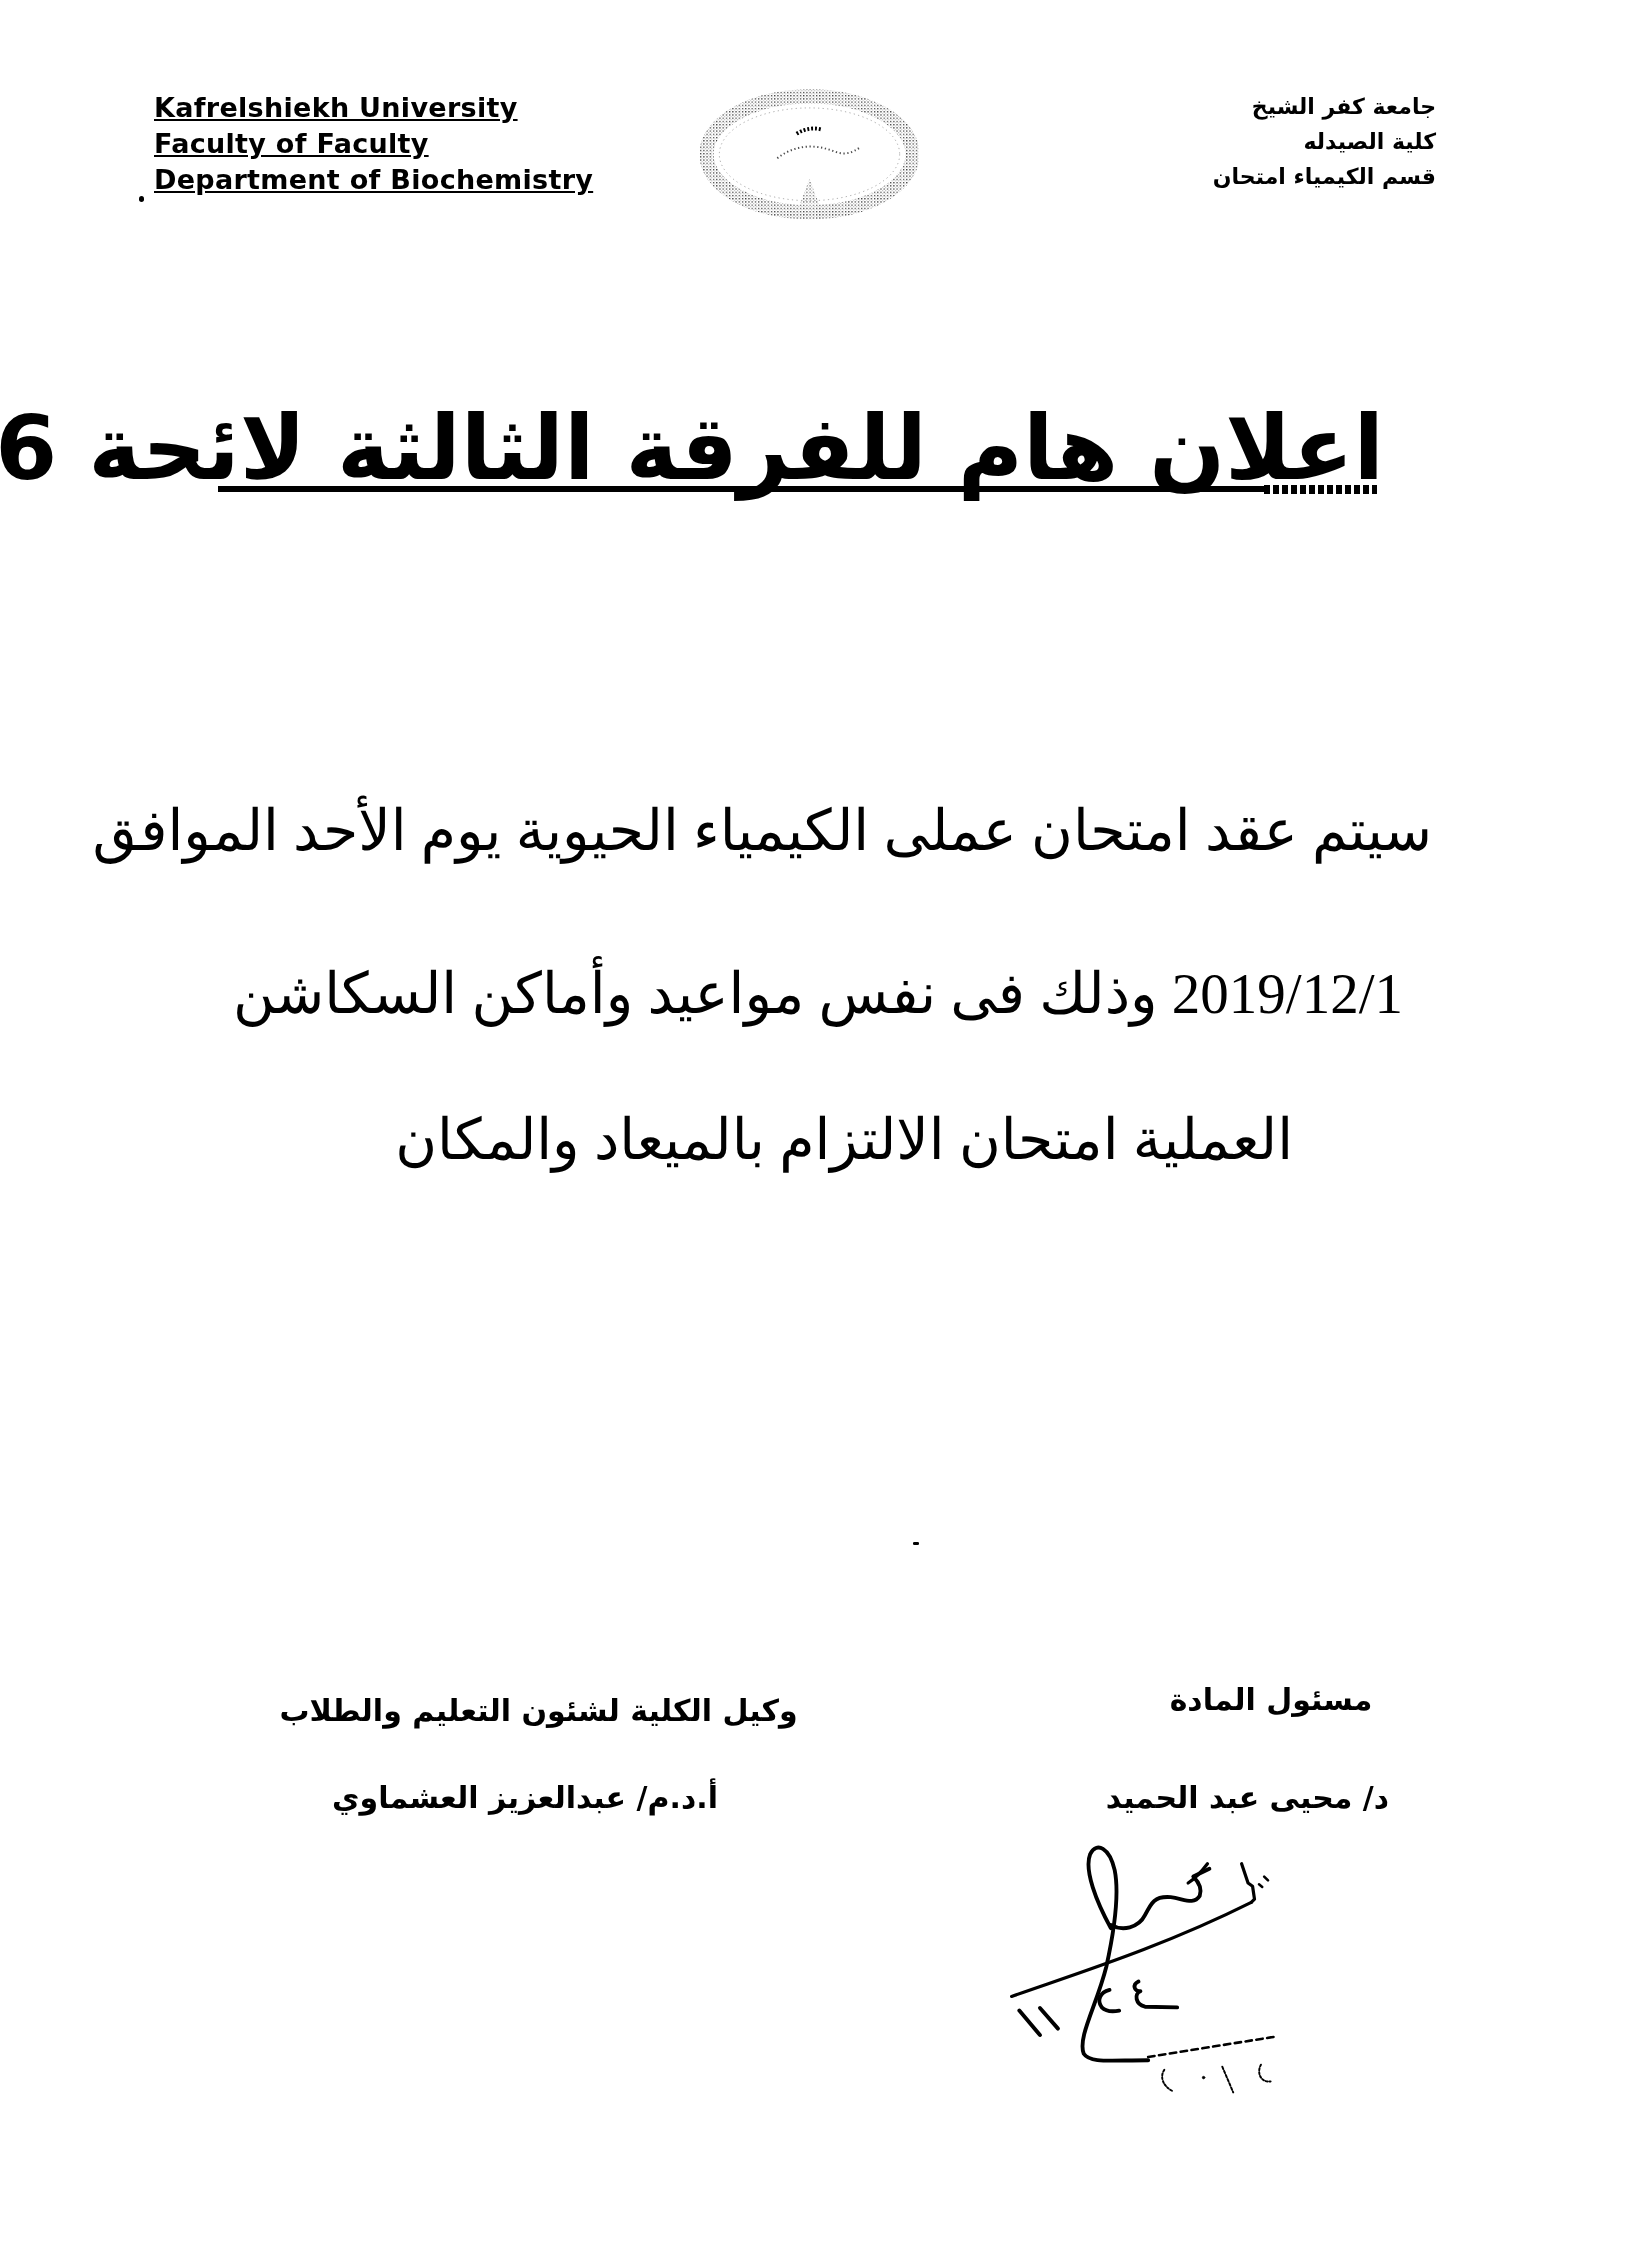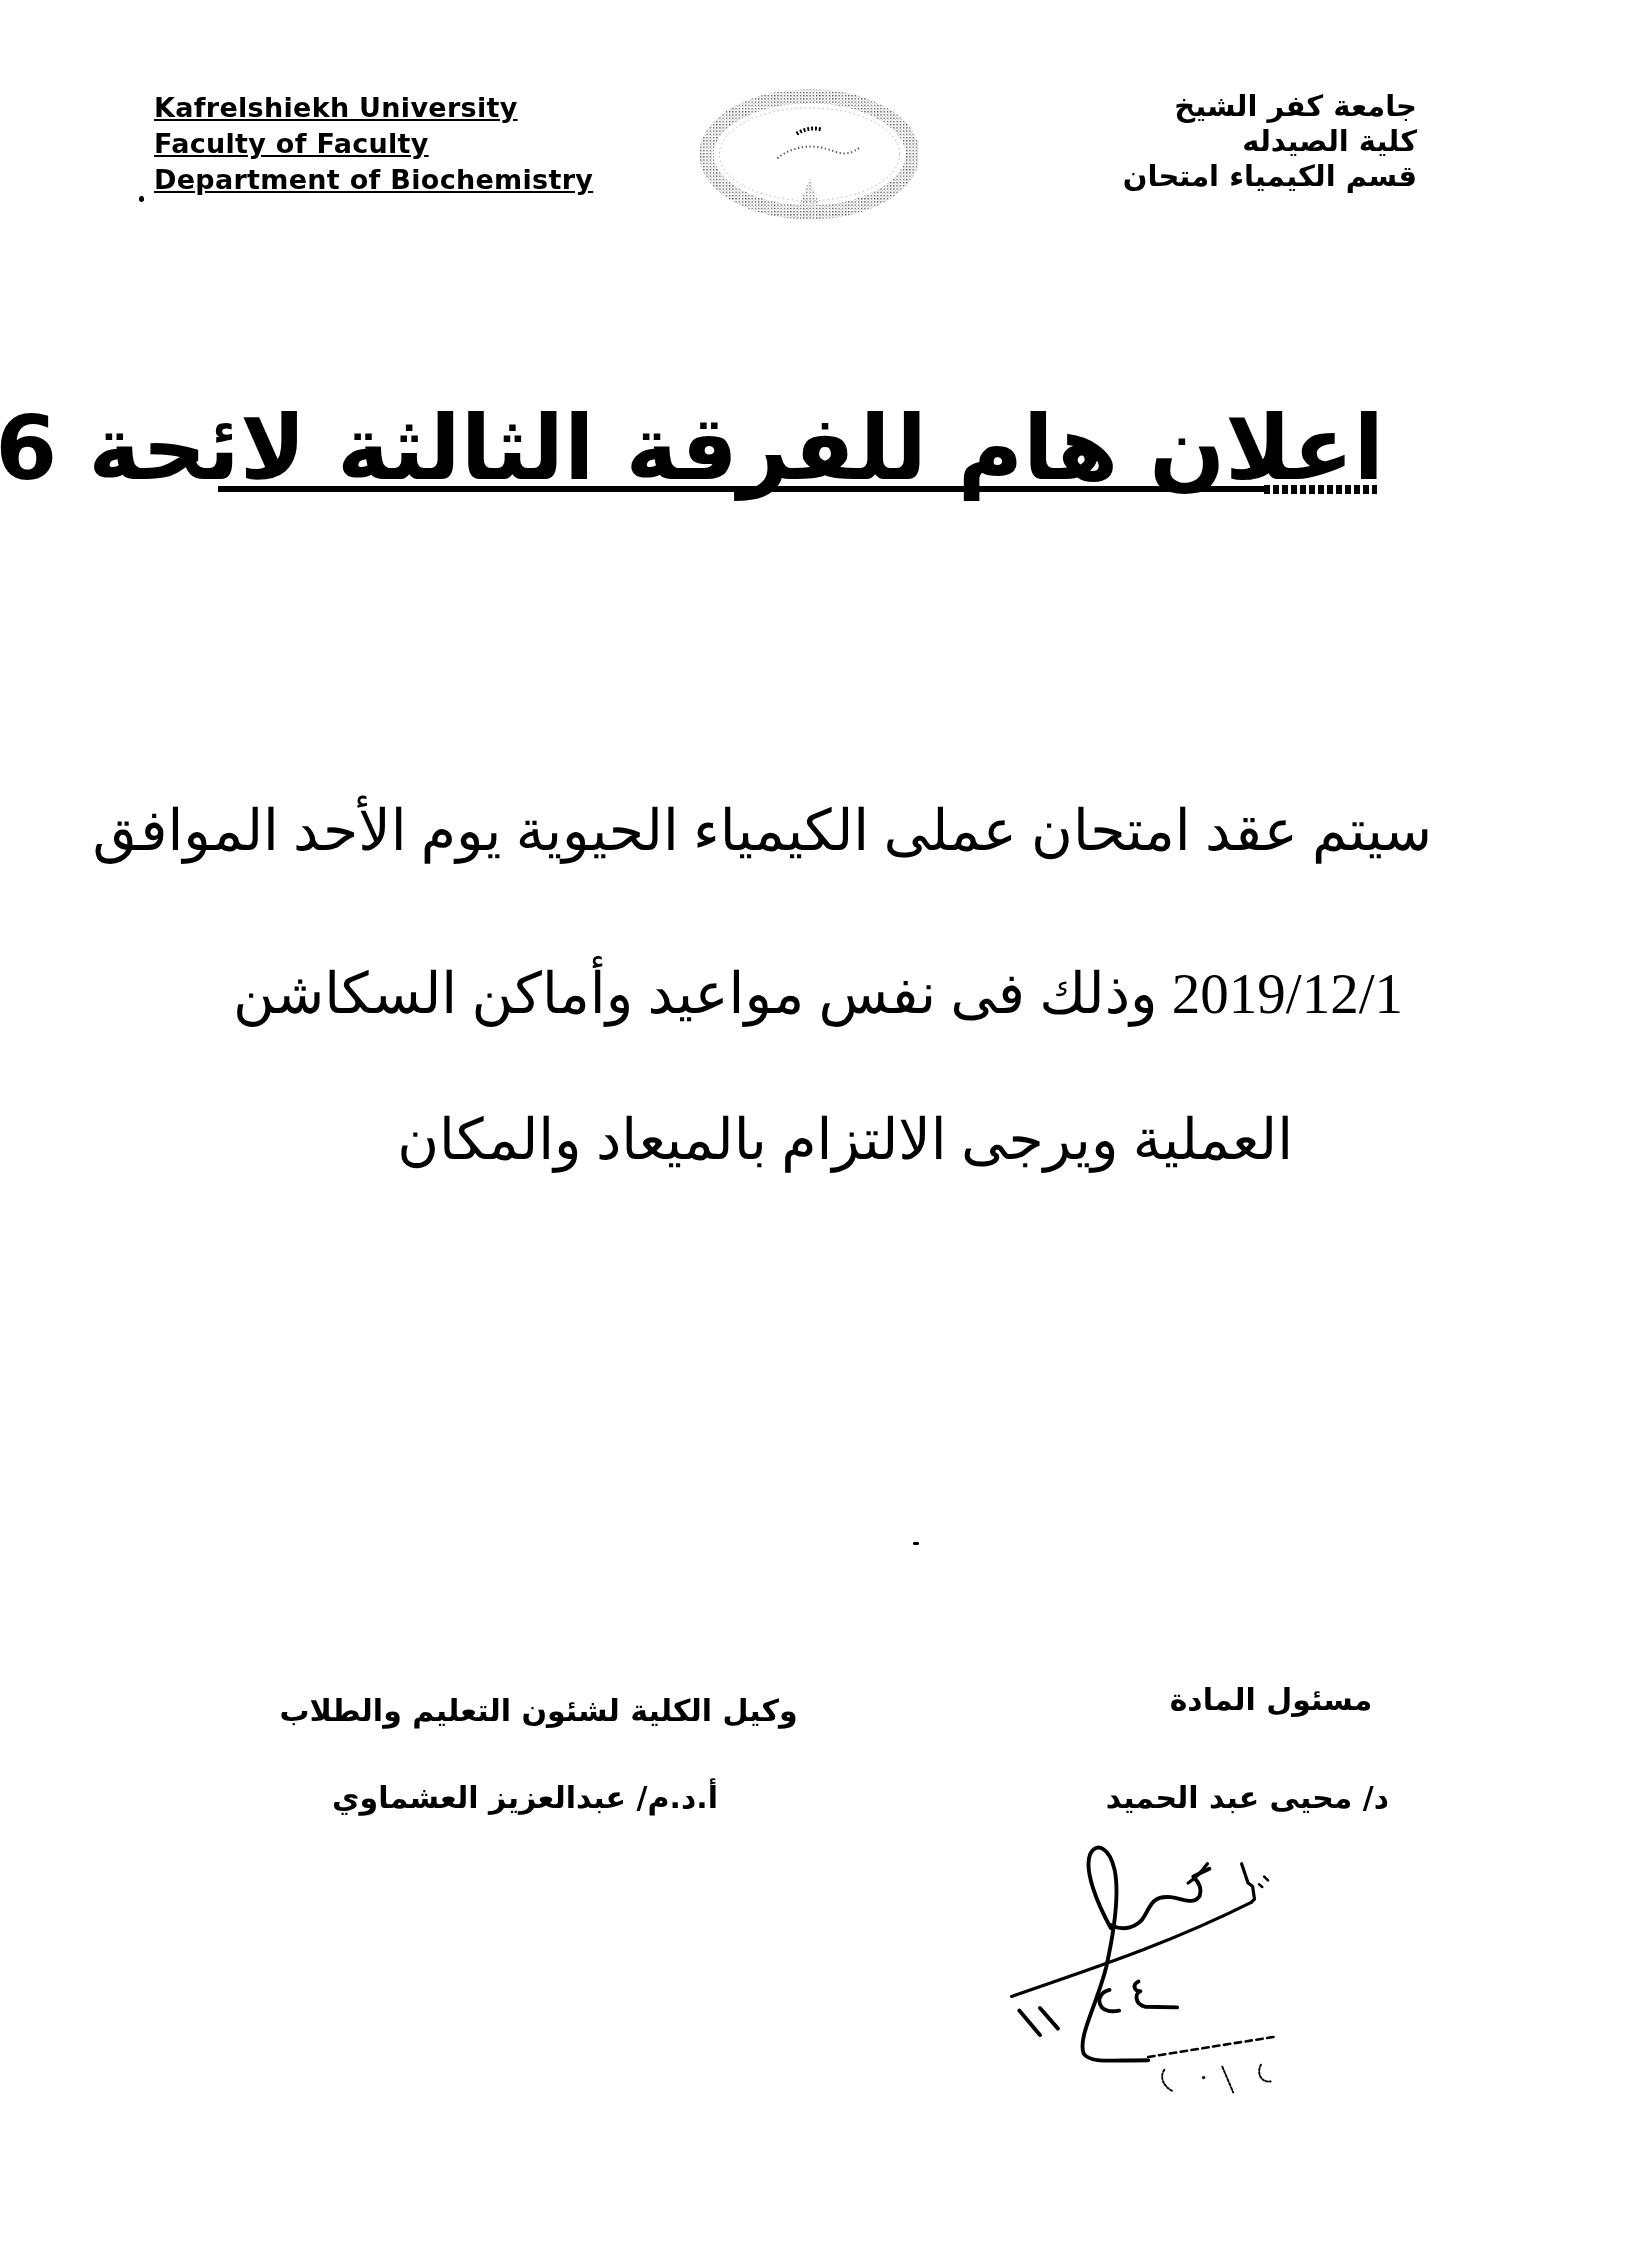--- a/index.html
+++ b/index.html
@@ -4,21 +4,21 @@
 <style>
   html, body { margin: 0; padding: 0; background: #ffffff; }
   body { width: 1645px; height: 2261px; position: relative; overflow: hidden; color: #000; }
   .abs { position: absolute; }
 
   
   .en-header { left: 154px; top: 90px; font-family: "DejaVu Sans", sans-serif; font-weight: bold; font-size: 27px; line-height: 36px; letter-spacing: 0.3px; }
   .en-header div { white-space: nowrap; text-decoration: underline; }
   .stray-dot { left: 139px; top: 196px; width: 5.2px; height: 5.8px; background: #000; border-radius: 50%; }
   .seal { left: 700px; top: 82px; width: 219px; height: 142px; }
-  .ar-header { right: 228px; top: 89px; font-family: "DejaVu Sans", sans-serif; font-weight: bold; font-size: 29px; line-height: 35px; direction: rtl; text-align: right; }
+  .ar-header { right: 209px; top: 89px; font-family: "DejaVu Sans", sans-serif; font-weight: bold; font-size: 22px; line-height: 35px; direction: rtl; text-align: right; }
   .ar-header div { white-space: nowrap; }
 
   
   .title { left: 213px; top: 393px; width: 1171px; height: 116px; direction: rtl; text-align: center;
            font-family: "DejaVu Sans", sans-serif; font-weight: bold; font-size: 89px; line-height: 110px; white-space: nowrap; letter-spacing: -1.3px; }
   .title-underline { left: 218px; top: 486px; width: 1158px; height: 6.4px; background: #000; }
   .title-underline-tail { left: 1264px; top: 485px; width: 113px; height: 9px;
      background: repeating-linear-gradient(90deg,#000 0 6.4px,#fff 6.4px 9px); }
 
   
@@ -69,21 +69,21 @@
   <div>كلية الصيدله</div>
   <div>قسم الكيمياء امتحان</div>
 </div>
 
 <div class="abs title">اعلان هام للفرقة الثالثة لائحة 2016</div>
 <div class="abs title-underline"></div>
 <div class="abs title-underline-tail"></div>
 
 <div class="abs body-line line1">سيتم عقد امتحان عملى الكيمياء الحيوية يوم الأحد الموافق</div>
 <div class="abs body-line line2">2019/12/1 وذلك فى نفس مواعيد وأماكن السكاشن</div>
-<div class="abs body-line line3">العملية ويرجى الالتزام بالميعاد والمكان</div>
+<div class="abs body-line line3">العملية امتحان الالتزام بالميعاد والمكان</div>
 
 <div class="abs mid-dot"></div>
 
 <div class="abs sig-block sig-left-title">وكيل الكلية لشئون التعليم والطلاب</div>
 <div class="abs sig-block sig-left-name">أ.د.م/ عبدالعزيز العشماوي</div>
 <div class="abs sig-block sig-right-title">مسئول المادة</div>
 <div class="abs sig-block sig-right-name">د/ محيى عبد الحميد</div>
 
 <div class="abs signature">
   <svg width="451" height="290" viewBox="0 0 700 450" fill="none" stroke="#000" stroke-linecap="round" stroke-linejoin="round">

